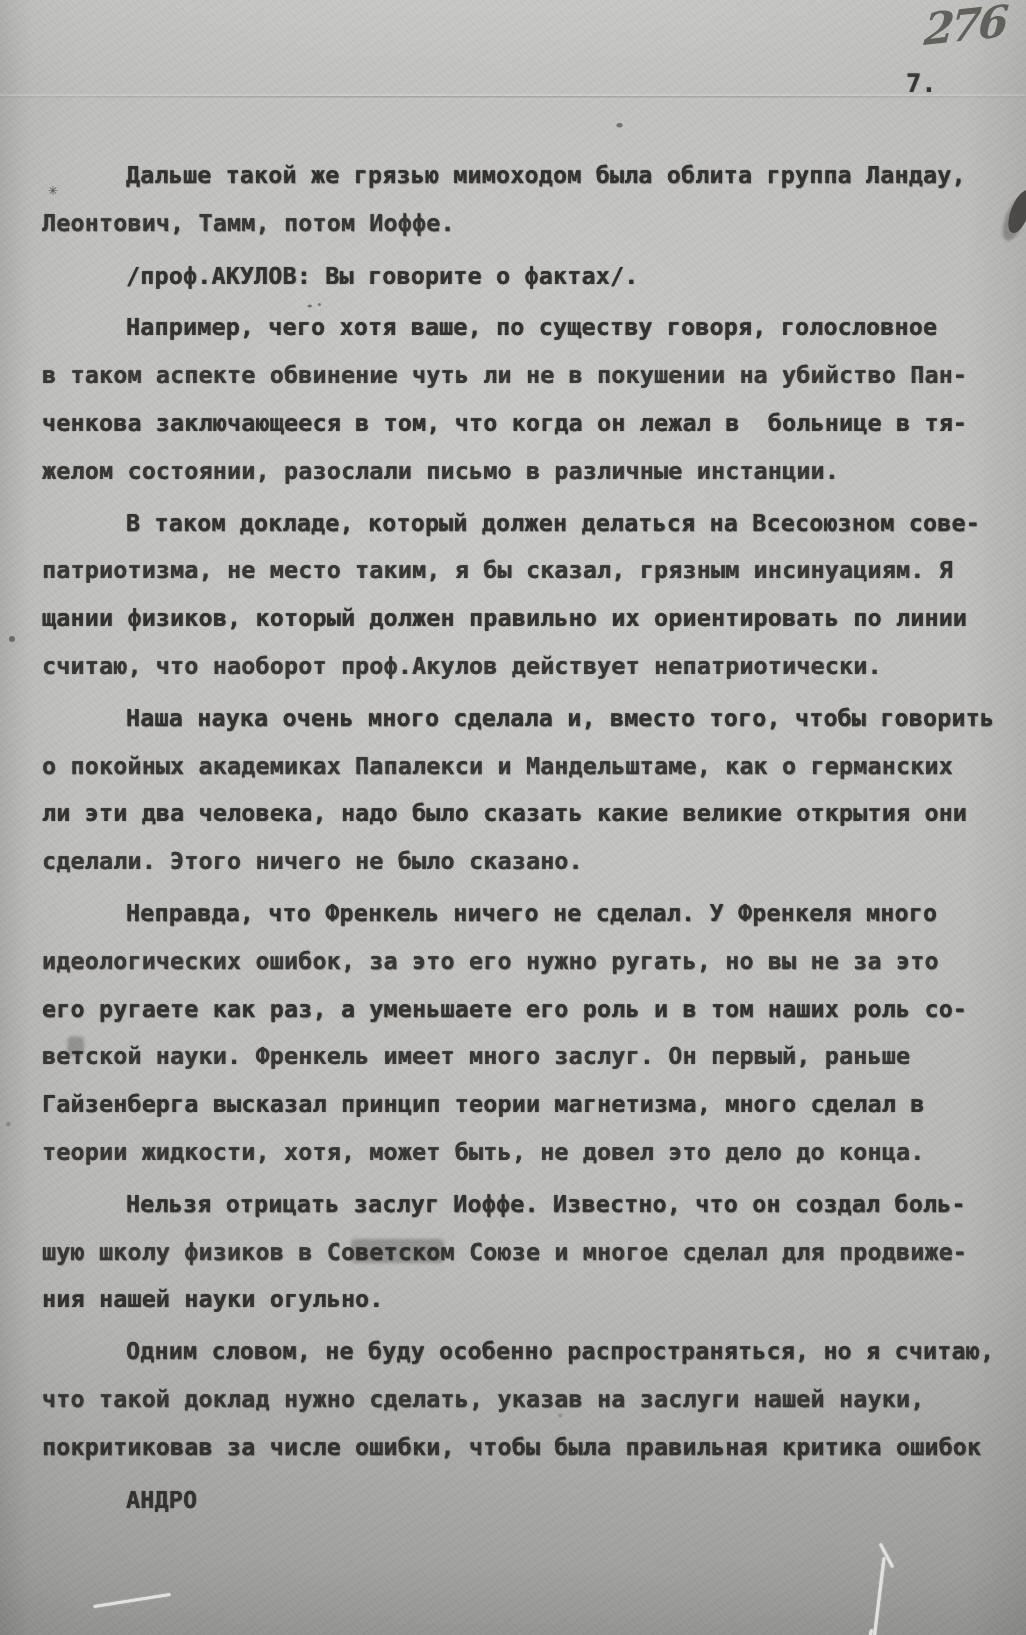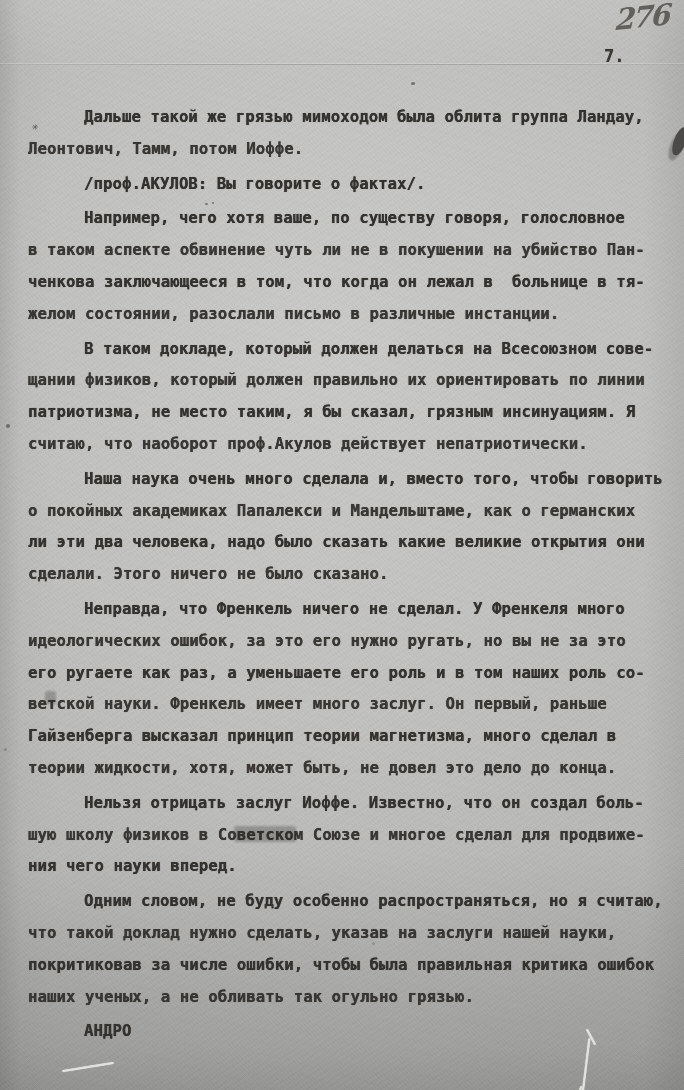--- a/index.html
+++ b/index.html
@@ -107,22 +107,22 @@
 
     <div class="para">
       <div class="line indent">Например, чего хотя ваше, по существу говоря, голословное</div>
       <div class="line">в таком аспекте обвинение чуть ли не в покушении на убийство Пан-</div>
       <div class="line">ченкова заключающееся в том, что когда он лежал в  больнице в тя-</div>
       <div class="line">желом состоянии, разослали письмо в различные инстанции.</div>
     </div>
 
     <div class="para">
       <div class="line indent">В таком докладе, который должен делаться на Всесоюзном сове-</div>
+      <div class="line">патриотизма, не место таким, я бы сказал, грязным инсинуациям. Я</div>
       <div class="line">щании физиков, который должен правильно их ориентировать по линии</div>
-      <div class="line">патриотизма, не место таким, я бы сказал, грязным инсинуациям. Я</div>
       <div class="line">считаю, что наоборот проф.Акулов действует непатриотически.</div>
     </div>
 
     <div class="para">
       <div class="line indent">Наша наука очень много сделала и, вместо того, чтобы говорить</div>
       <div class="line">о покойных академиках Папалекси и Мандельштаме, как о германских</div>
       <div class="line">ли эти два человека, надо было сказать какие великие открытия они</div>
       <div class="line">сделали. Этого ничего не было сказано.</div>
     </div>
 
@@ -131,28 +131,27 @@
       <div class="line">идеологических ошибок, за это его нужно ругать, но вы не за это</div>
       <div class="line">его ругаете как раз, а уменьшаете его роль и в том наших роль со-</div>
       <div class="line">ветской науки. Френкель имеет много заслуг. Он первый, раньше</div>
       <div class="line">Гайзенберга высказал принцип теории магнетизма, много сделал в</div>
       <div class="line">теории жидкости, хотя, может быть, не довел это дело до конца.</div>
     </div>
 
     <div class="para">
       <div class="line indent">Нельзя отрицать заслуг Иоффе. Известно, что он создал боль-</div>
       <div class="line">шую школу физиков в Советском Союзе и многое сделал для продвиже-</div>
-      <div class="line">ния чего науки вперед.</div>
+      <div class="line">ния нашей науки огульно.</div>
     </div>
 
     <div class="para">
       <div class="line indent">Одним словом, не буду особенно распространяться, но я считаю,</div>
       <div class="line">что такой доклад нужно сделать, указав на заслуги нашей науки,</div>
       <div class="line">покритиковав за числе ошибки, чтобы была правильная критика ошибок</div>
-      <div class="line">наших ученых, а не обливать так огульно грязью.</div>
     </div>
 
     <div class="para signature">
       <div class="line indent">АНДРО</div>
     </div>
 
   </div>
 
   <div class="smudge zaslug"></div>
   <div class="smudge ideolog"></div>

